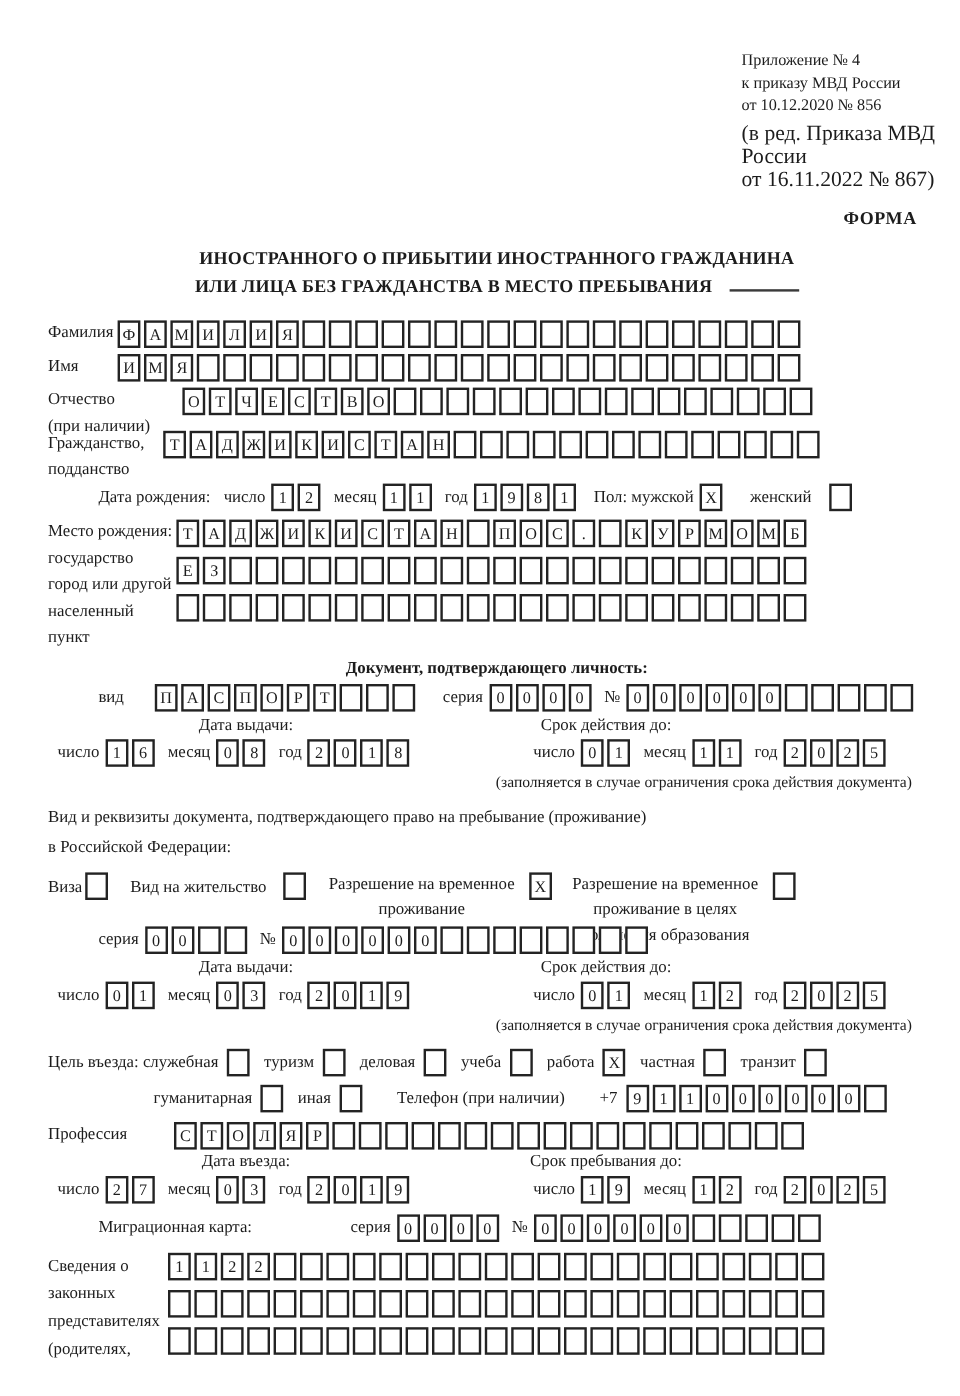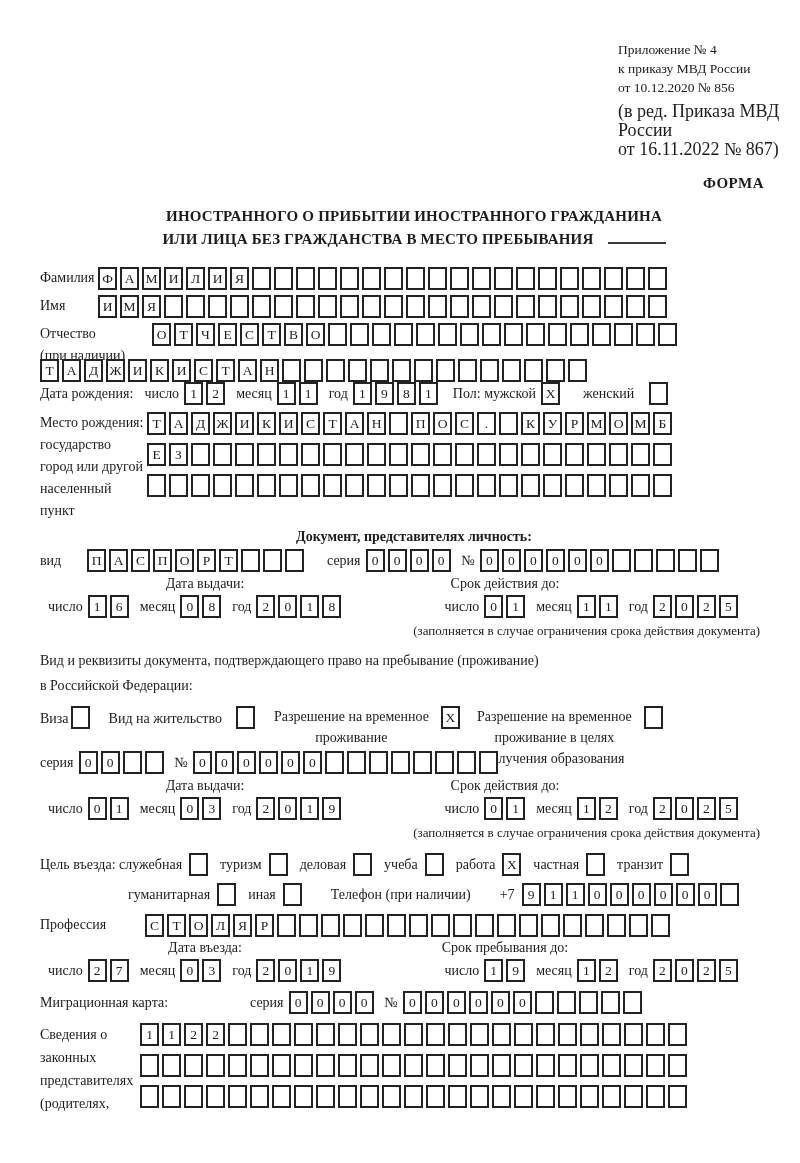--- a/index.html
+++ b/index.html
@@ -36,21 +36,21 @@
   .lbl { flex:none; line-height:22px; }
   .w58 { width:58px; } .w96 { width:96px; } .w112 { width:112px; } .w107 { width:107px; }
   .mt6 { margin-top:6px; }
   .stack > div { margin-bottom:8px; }
   .stack > div:last-child { margin-bottom:0; }
   
   .dhead { display:flex; margin-top:3px; }
   .dhead .h1 { width:330px; text-align:center; }
   .dhead .h2 { width:270px; text-align:center; }
   .daterow { display:flex; align-items:flex-start; margin-top:3px; }
-  .dgroup { display:flex; align-items:flex-start; }
+  .dgroup { display:flex; align-items:flex-start;margin-left:42px; }
   .dgroup .t { line-height:24px; margin-right:5px; }
   .dgroup .boxes { margin-right:8px; }
   .note-right { text-align:right; padding-right:28px; font-size:13px; margin-top:4px; }
   .center-bold { text-align:center; font-weight:bold; margin-top:7px; font-size:14px; }
   
   .permit { display:flex; align-items:flex-start; margin-top:8px; }
   .permit .multi { text-align:center; line-height:21px; }
   
   .purpose { display:flex; align-items:center; margin-top:12px; }
   .purpose .t { margin:0 7px 0 9px; }
@@ -172,20 +172,24 @@
         <span class="box"></span>
         <span class="box"></span>
         <span class="box"></span>
         <span class="box"></span>
         <span class="box"></span>
         <span class="box"></span>
       </div>
   </div>
 
   <div class="row" style="margin-top:-8px;">
+    <div class="lbl w96">
+      <div>Гражданство,</div>
+      <div>подданство</div>
+    </div>
     <div class="boxes">
         <span class="box">Т</span>
         <span class="box">А</span>
         <span class="box">Д</span>
         <span class="box">Ж</span>
         <span class="box">И</span>
         <span class="box">К</span>
         <span class="box">И</span>
         <span class="box">С</span>
         <span class="box">Т</span>
@@ -321,21 +325,21 @@
           <span class="box"></span>
           <span class="box"></span>
           <span class="box"></span>
           <span class="box"></span>
           <span class="box"></span>
           <span class="box"></span>
         </div>
     </div>
   </div>
 
-  <div class="center-bold">Документ, представителях личность:</div>
+  <div class="center-bold">Документ, подтверждающего личность:</div>
 
   <div class="daterow" style="margin-top:4px;">
     <div class="dgroup">
       <span class="t" style="width:42px;">вид</span>
       <div class="boxes">
           <span class="box">П</span>
           <span class="box">А</span>
           <span class="box">С</span>
           <span class="box">П</span>
           <span class="box">О</span>

